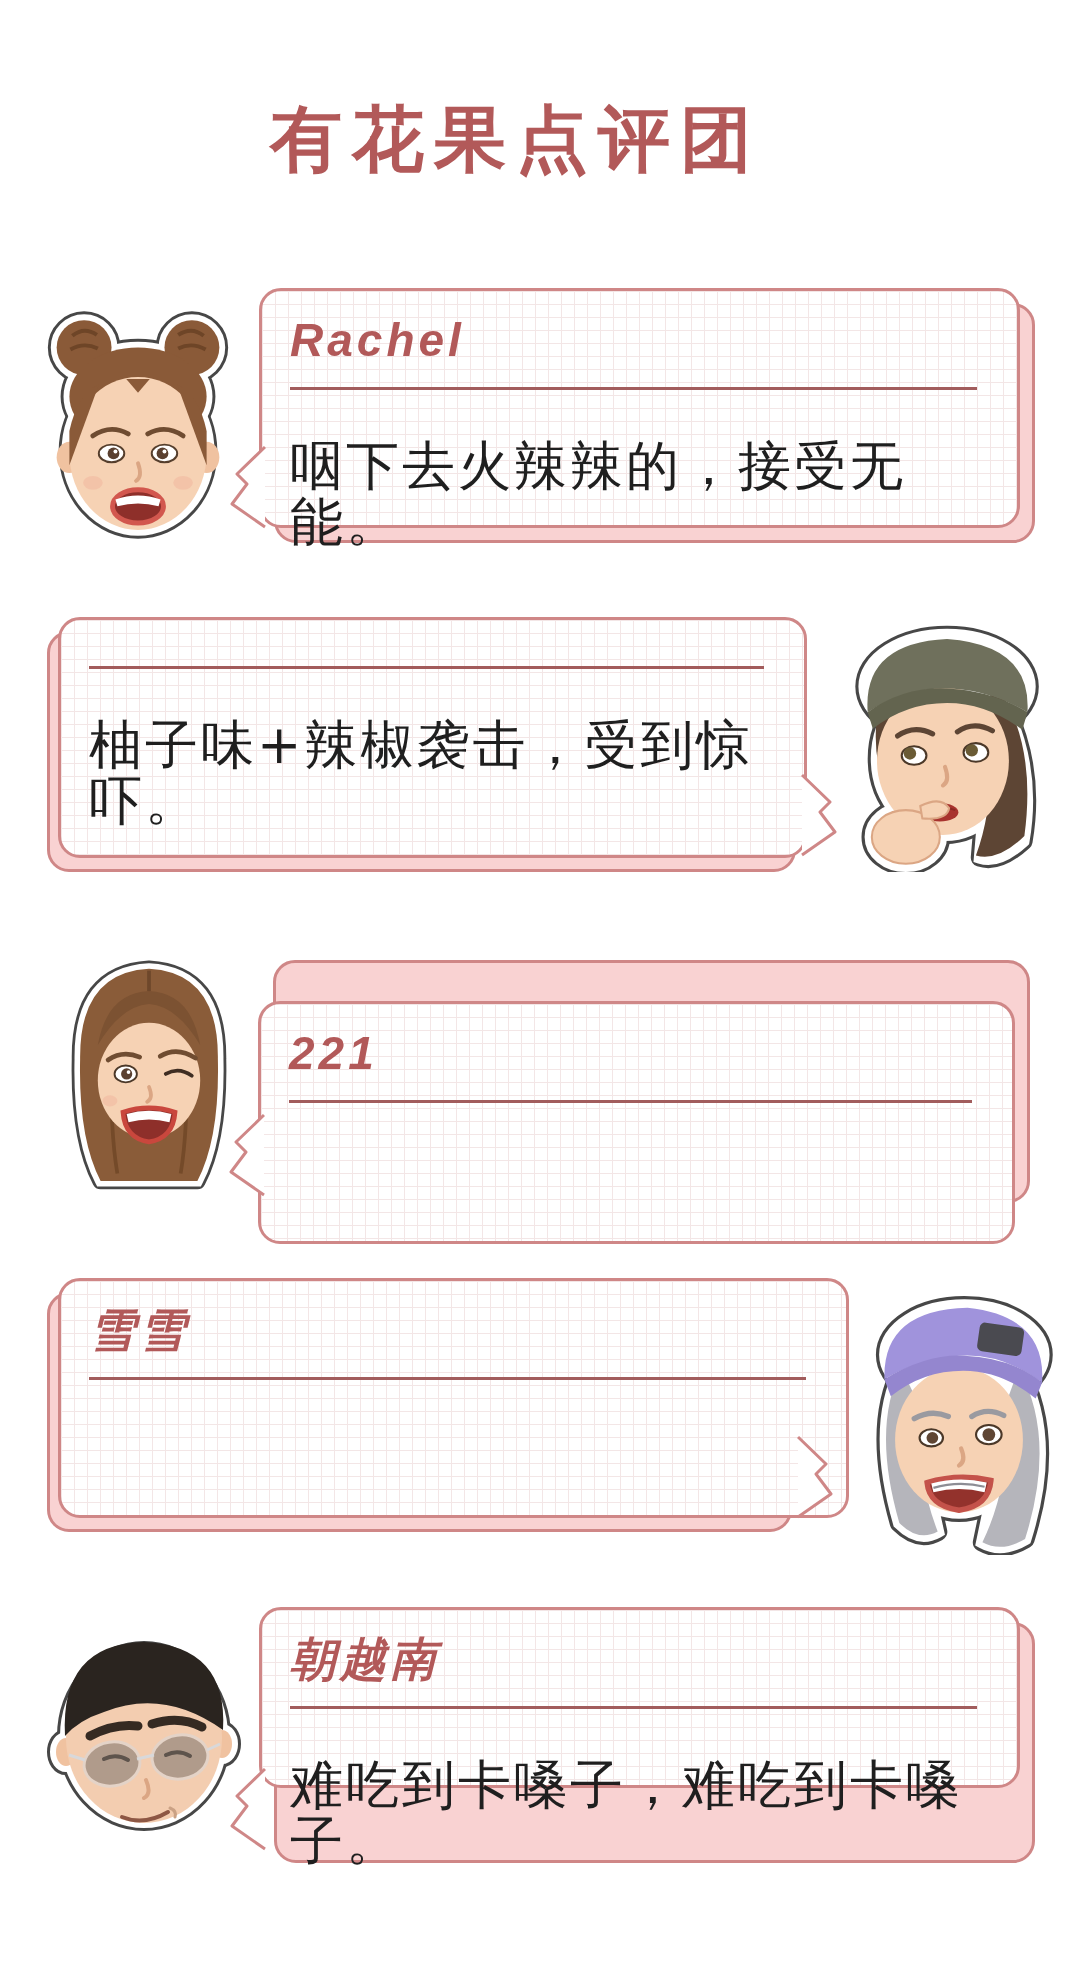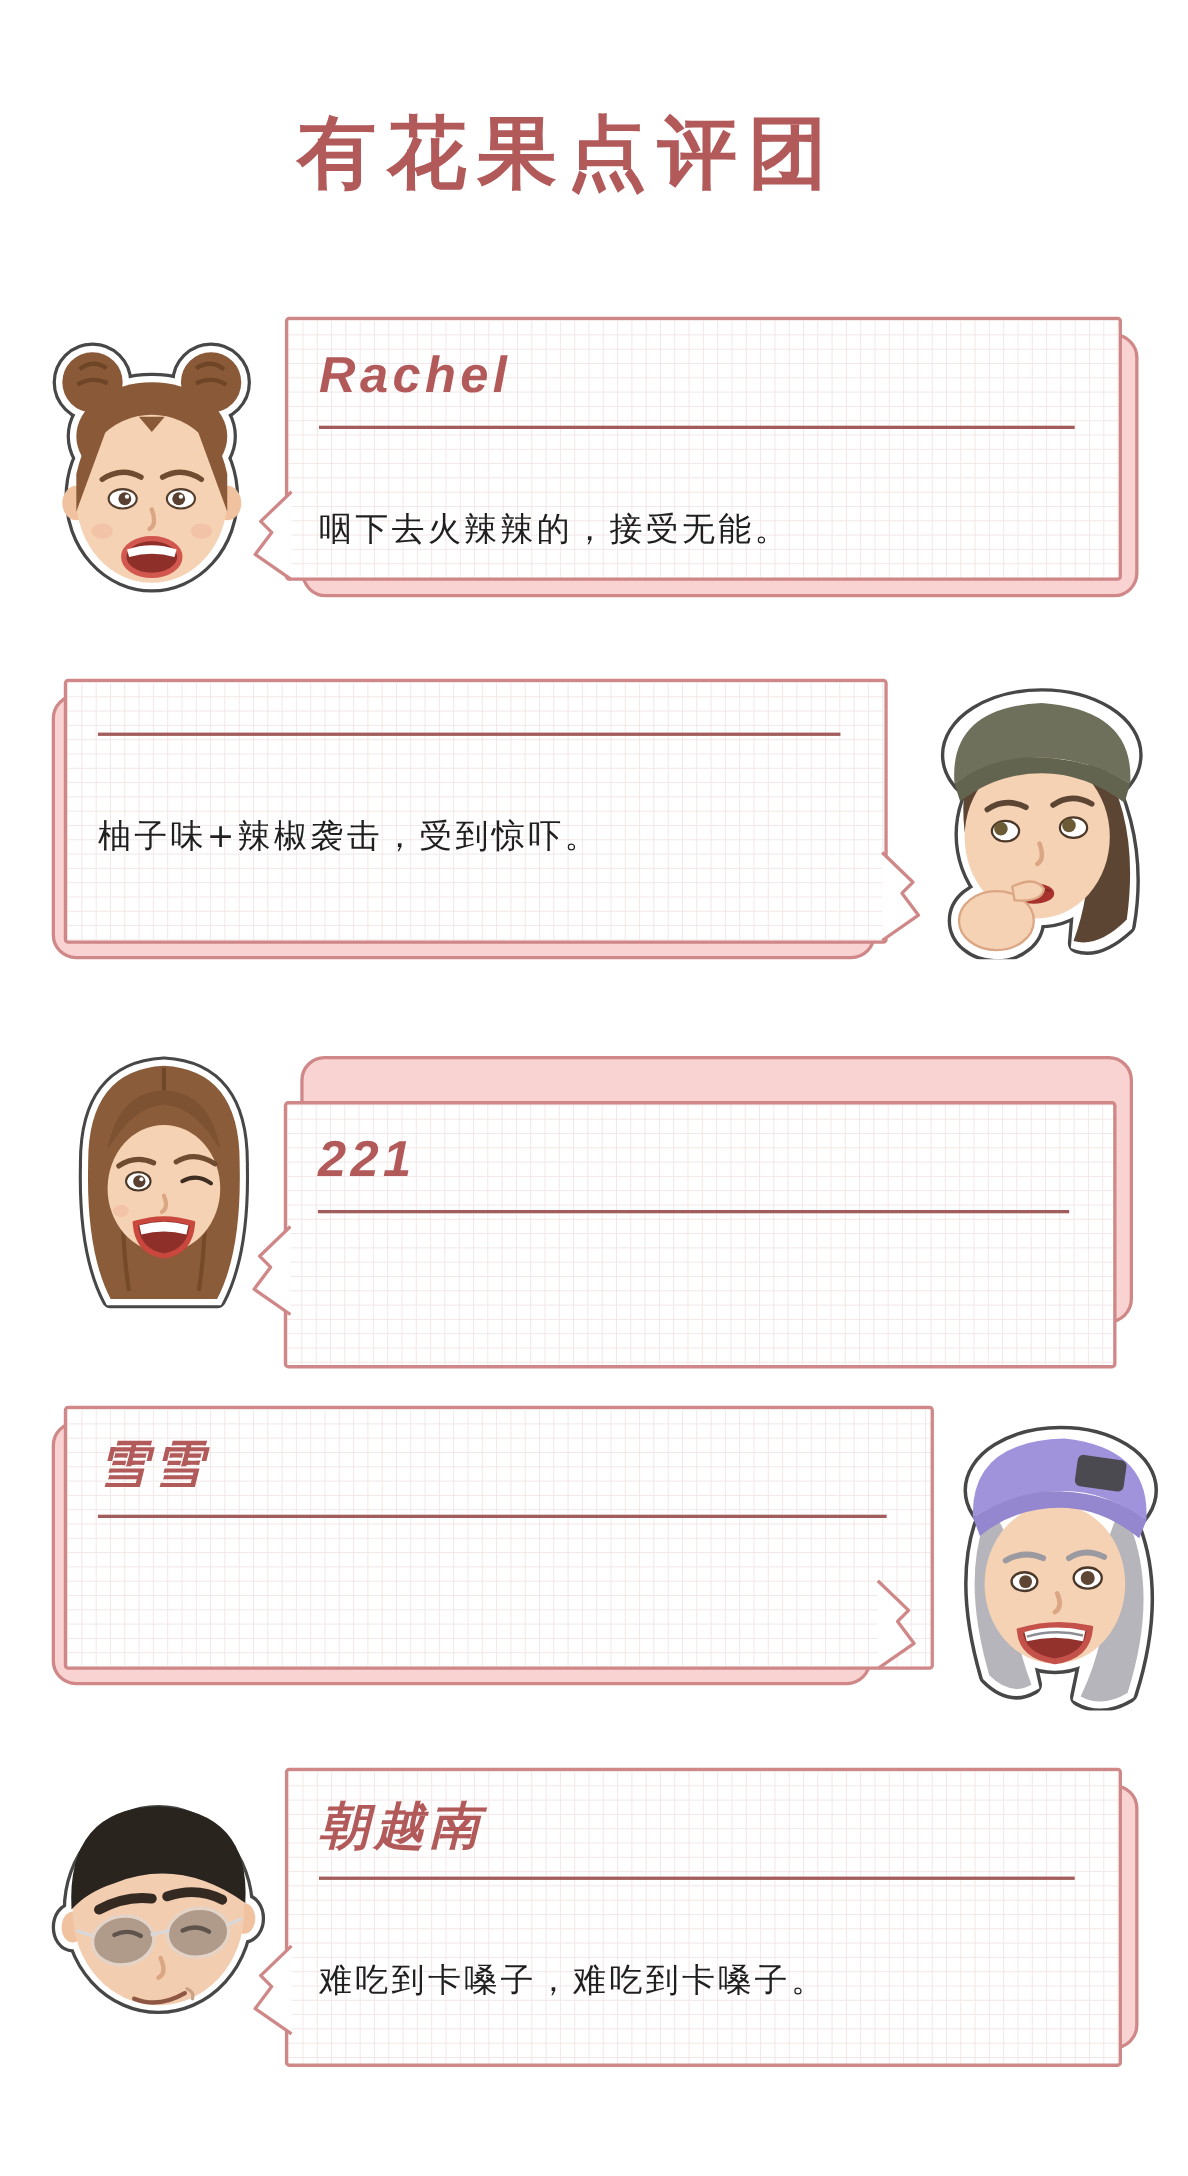--- a/index.html
+++ b/index.html
@@ -8,26 +8,26 @@
   .title{position:absolute;top:92px;left:0;width:1032px;text-align:center;
          font-size:72px;font-weight:700;color:#b25959;letter-spacing:10px;
          font-family:"DejaVu Sans",sans-serif;}
   .shadow{position:absolute;background:#f9d2d2;border:3px solid #cf8787;
           border-radius:22px;box-sizing:border-box;z-index:1;}
   .bubble{position:absolute;box-sizing:border-box;z-index:2;
           background-color:#fff;
           background-image:linear-gradient(#f3e6e6 1px,transparent 1px),
                            linear-gradient(90deg,#f3e6e6 1px,transparent 1px);
           background-size:13px 13px;
-          border:3px solid #cf8787;border-radius:4px;
+          border:3px solid #cf8787;border-radius:22px;
           padding:24px 40px 0 28px;}
   .name{font:italic 700 46px/50px "Liberation Sans",sans-serif;
         color:#b25959;letter-spacing:4px;}
   .divider{height:3px;background:#a25c5c;margin-top:22px;}
-  .comment{margin-top:64px;font-size:30px;line-height:56px;color:#1f1f1f;
+  .comment{margin-top:48px;font-size:53px;line-height:56px;color:#1f1f1f;
            letter-spacing:3px;font-family:"DejaVu Sans",sans-serif;}
   .tail{position:absolute;z-index:3;width:38px;height:86px;}
   .avatar{position:absolute;z-index:4;}
   
   .s1{left:274px;top:303px;width:761px;height:240px;}
   .b1{left:259px;top:288px;width:761px;height:240px;}
   .t1{left:228px;top:444px;}
   .a1{left:40px;top:298px;width:196px;height:256px;}
   
   .s2{left:47px;top:631px;width:749px;height:241px;}
@@ -39,21 +39,21 @@
   .b3{left:258px;top:1001px;width:757px;height:243px;}
   .t3{left:227px;top:1112px;}
   .a3{left:46px;top:952px;width:206px;height:242px;}
   
   .s4{left:47px;top:1292px;width:745px;height:240px;}
   .b4{left:58px;top:1278px;width:791px;height:240px;}
   .t4{left:797px;top:1434px;}
   .a4{left:842px;top:1278px;width:234px;height:277px;}
   
   .s5{left:274px;top:1622px;width:761px;height:241px;}
-  .b5{left:259px;top:1607px;width:761px;height:272px;}
+  .b5{left:259px;top:1607px;width:761px;height:181px;}
   .t5{left:228px;top:1766px;}
   .a5{left:44px;top:1614px;width:200px;height:240px;}
 </style>
 </head>
 <body>
 
 <div class="title">有花果点评团</div>
 
 <div>
   <div class="shadow s1"></div>

